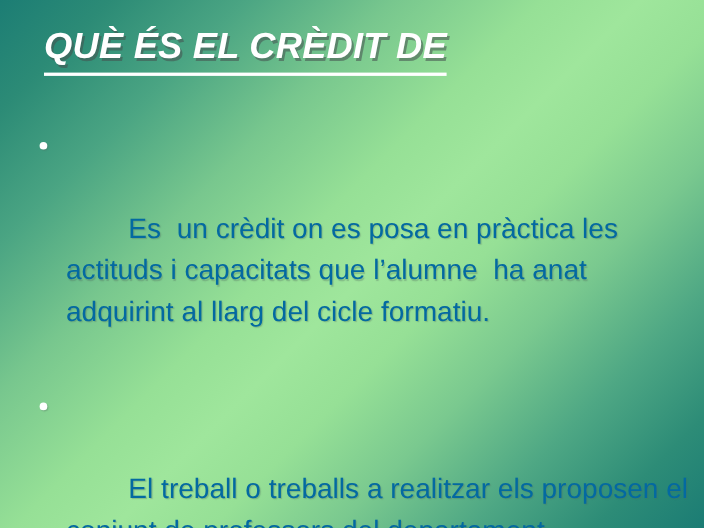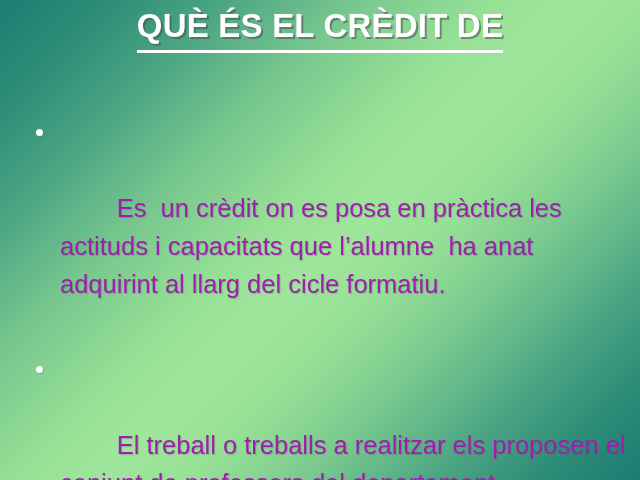--- a/index.html
+++ b/index.html
@@ -43,24 +43,25 @@
 
   #slide-content {
     position: relative;
     width: 100%;
     height: 100%;
   }
 
   
   .title-block {
     position: absolute;
-    top: 4px;
+    top: 20px;
     left: 40px;
     width: 560px;
-    text-align: center;
+    text-align: left;
+    font-style: italic;
   }
   .title-line {
     display: block;
     font-size: 33px;
     font-weight: bold;
     color: #ffffff;
     line-height: 44px;
     letter-spacing: 0.2px;
     text-shadow: 2px 2px 0 rgba(70, 80, 78, 0.55);
     white-space: nowrap;
@@ -78,21 +79,21 @@
     left: 22px;
     width: 606px;
   }
   .bullet-item {
     position: relative;
     display: block;
     padding-left: 38px;
     margin-bottom: 9px;
     font-size: 25.5px;
     line-height: 38px;
-    color: #a21caf;
+    color: #0369a1;
     text-shadow: 1px 1px 1px rgba(80, 110, 95, 0.35);
     white-space: pre-wrap;
   }
   .bullet-item .dot {
     position: absolute;
     left: 14px;
     top: 16px;
     width: 7px;
     height: 7px;
     border-radius: 50%;

